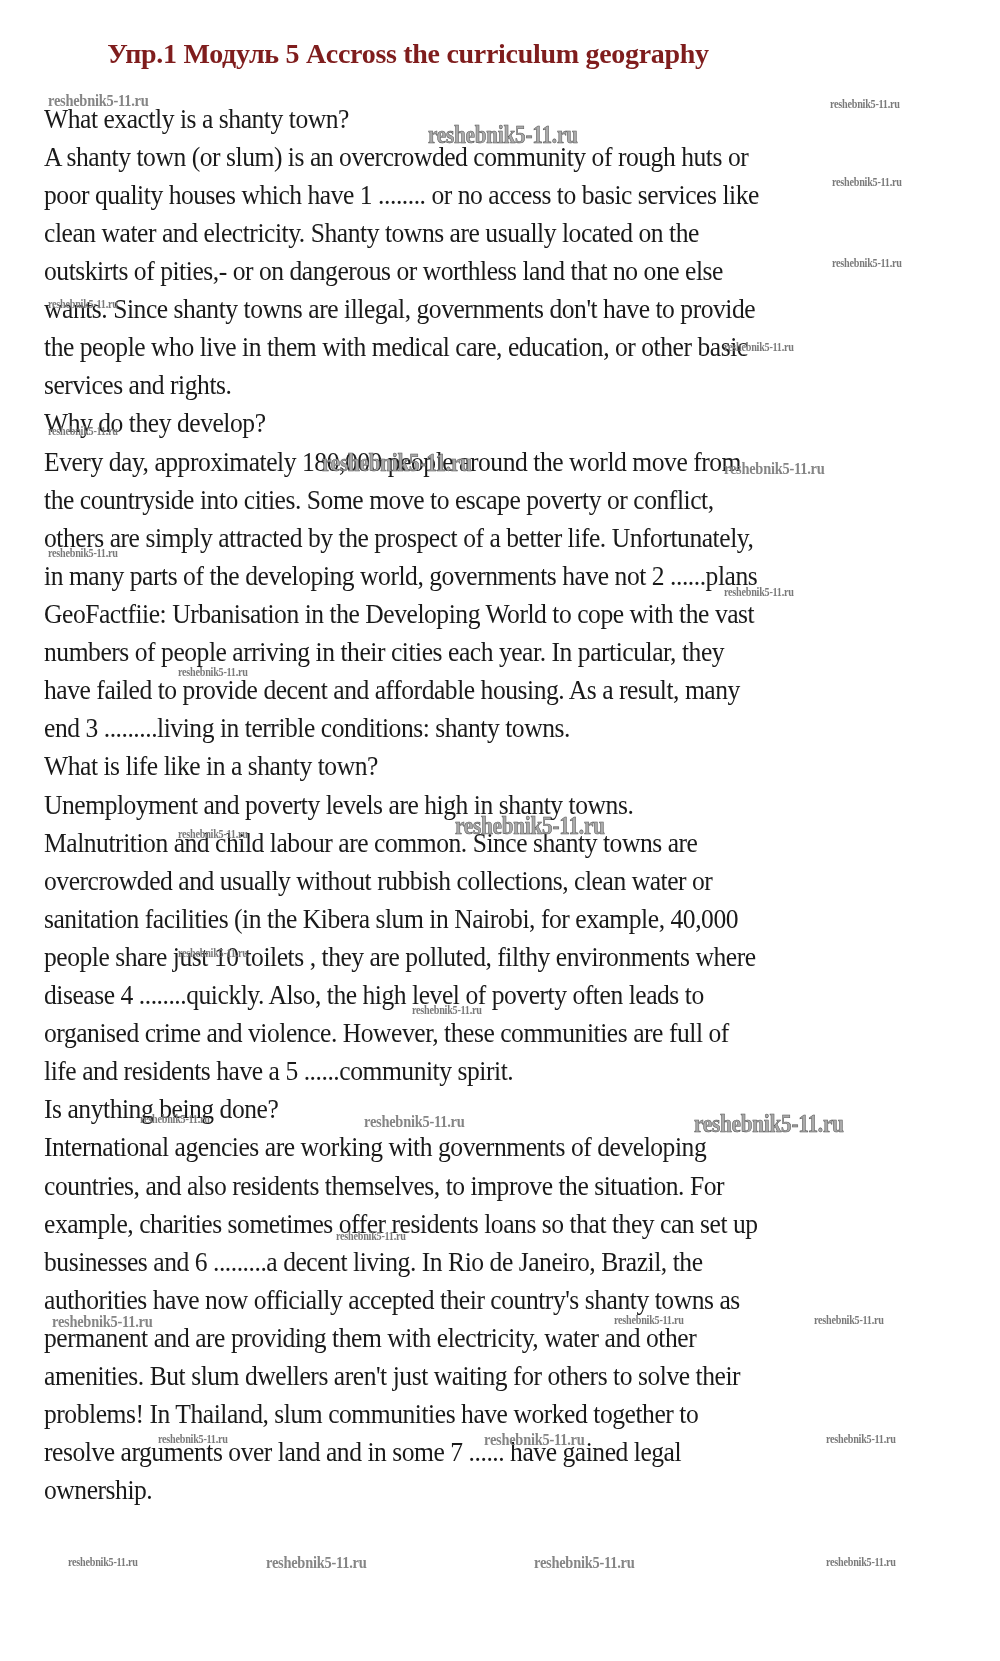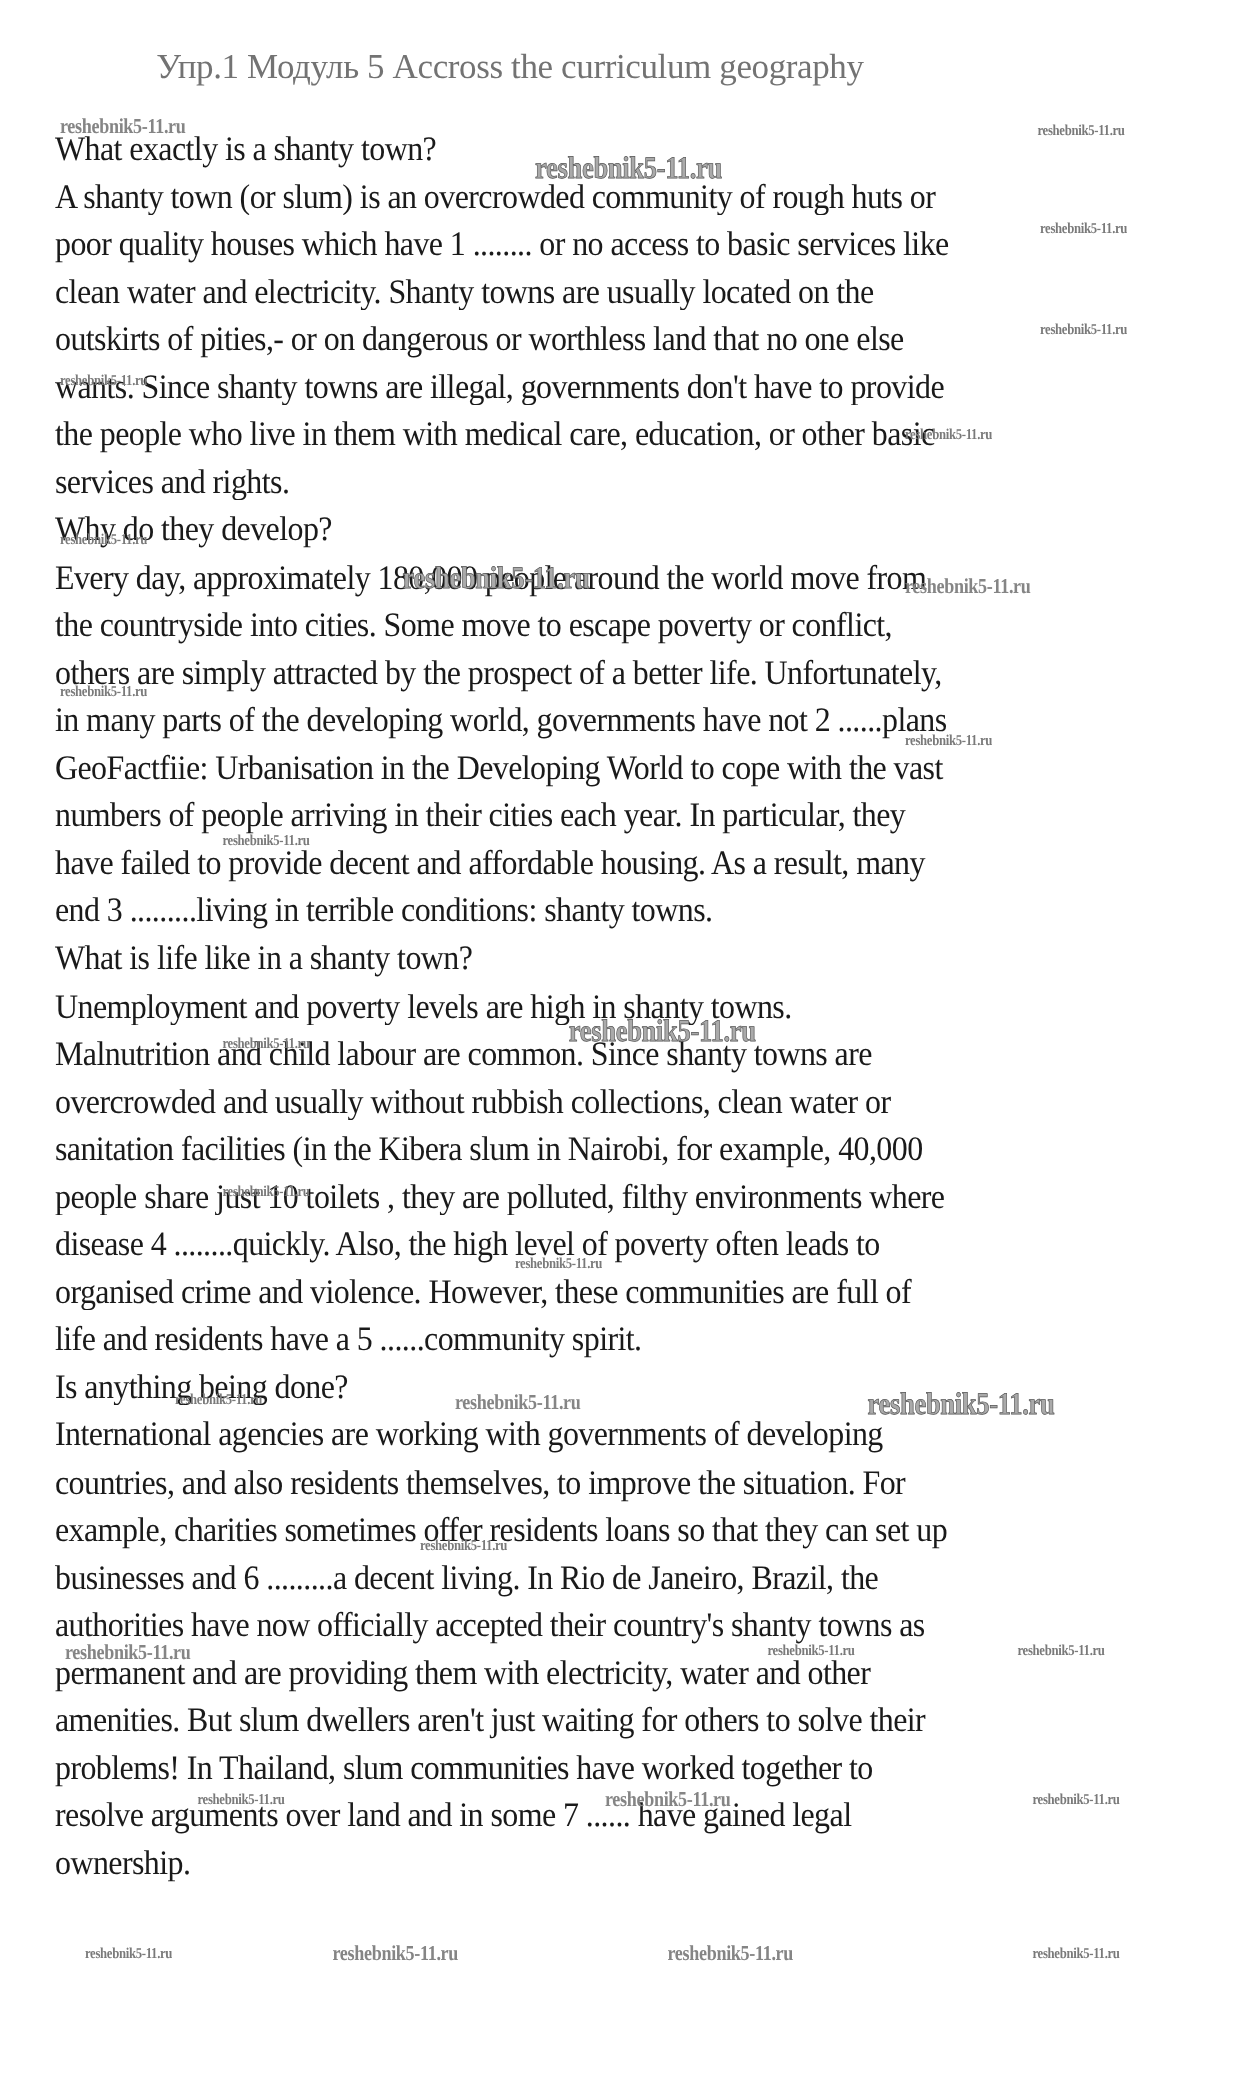--- a/index.html
+++ b/index.html
@@ -1,21 +1,21 @@
 <!DOCTYPE html>
 <html><head>
   <meta charset="utf-8">
   <style>
     html, body { margin: 0; padding: 0; background: #ffffff; }
     body { width: 1000px; height: 1661px; position: relative; overflow: hidden; }
     .page { position: absolute; left: 0; top: 0; width: 1000px; height: 1661px; background: #fff; }
     .title {
       position: absolute; left: 0; top: 38px; width: 816px; text-align: center;
-      font-family: "Liberation Serif", serif; font-weight: normal; font-size: 28px;
-      color: #737373; letter-spacing: -0.3px;
+      font-family: "Liberation Serif", serif; font-weight: bold; font-size: 28px;
+      color: #7f1d1d; letter-spacing: -0.3px;
     }
     .line {
       position: absolute; left: 44px;
       font-family: "Liberation Serif", serif; font-size: 27.5px; color: #1a1a1a;
       white-space: nowrap; letter-spacing: -0.5px; line-height: 32px;
       transform: scaleX(0.93); transform-origin: left top;
     }
     .wm {
       position: absolute; font-family: "Liberation Serif", serif; font-weight: bold;
       color: #8a8a8a; white-space: nowrap; letter-spacing: -0.3px;

